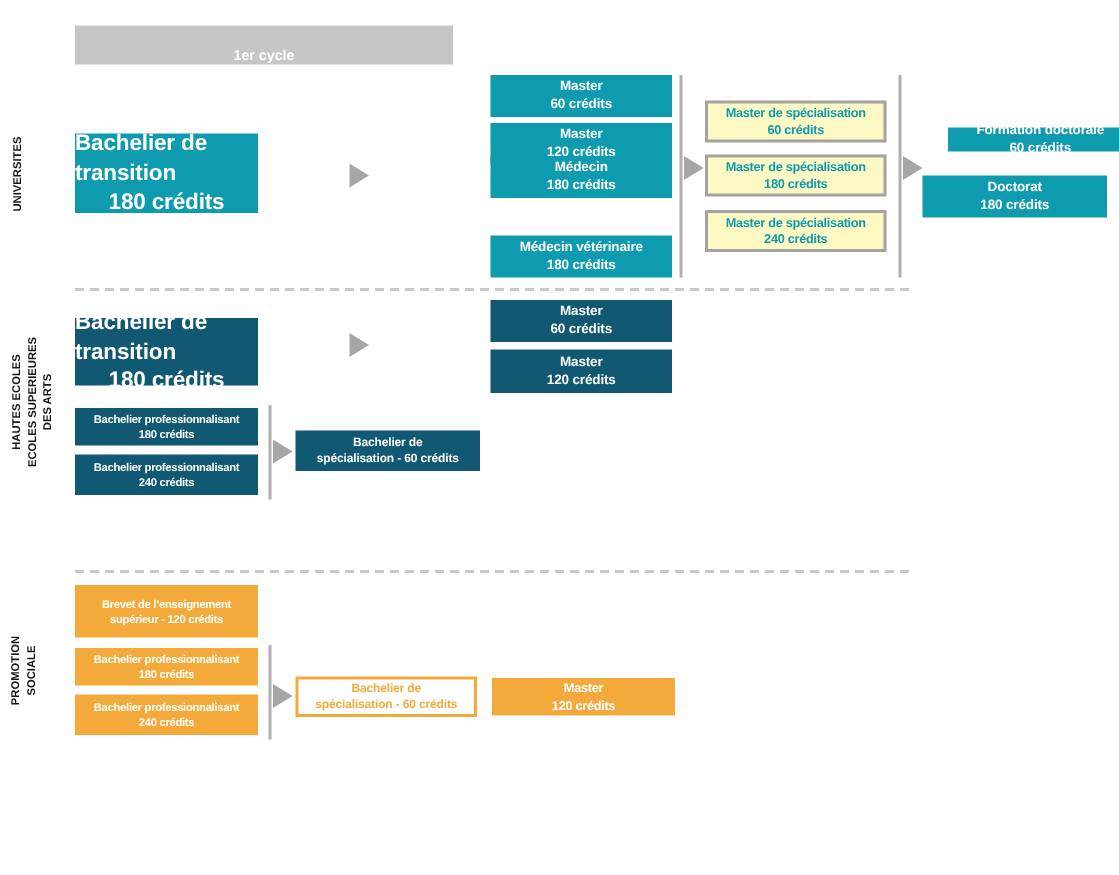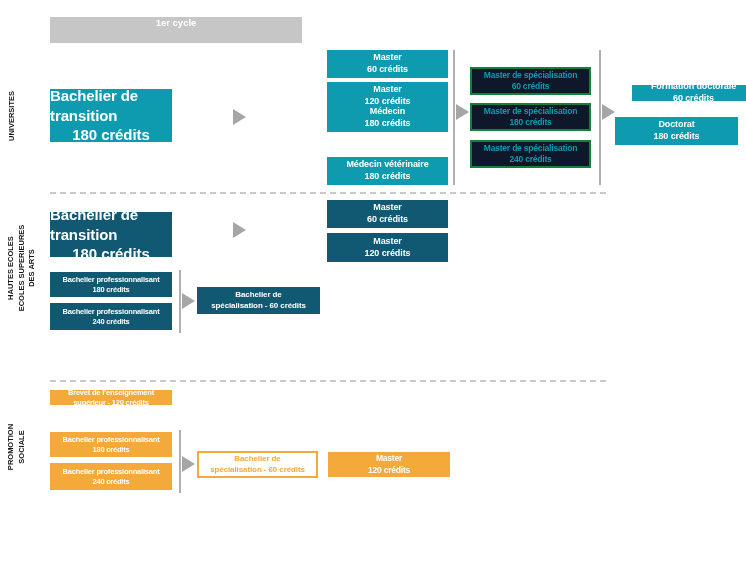--- a/index.html
+++ b/index.html
@@ -1,32 +1,32 @@
 <!DOCTYPE html>
 <html><head>
 <meta charset="utf-8">
 <style>
   html,body{margin:0;padding:0;background:#ffffff;}
   body{font-family:"Liberation Sans", sans-serif;}
   #canvas{position:relative;width:746px;height:583px;background:#ffffff;overflow:hidden;}
 
   .hdr{
     position:absolute;top:17px;height:26px;background:#c6c6c6;color:#ffffff;
-    font-weight:bold;font-size:9.5px;display:flex;align-items:flex-start;justify-content:center;
+    font-weight:bold;font-size:9.5px;display:flex;align-items:flex-end;justify-content:center;
   }
 
   .box{
     position:absolute;display:flex;flex-direction:column;align-items:center;justify-content:center;
     color:#ffffff;font-weight:bold;text-align:left;line-height:1.3;box-sizing:border-box;
     letter-spacing:-0.1px;
   }
   .teal{background:#0e9baf;}
   .dark{background:#115873;}
   .orange{background:#f4a93b;}
-  .out-teal{background:#0f172a;border:2px solid #15803d;color:#0e9baf;}
+  .out-teal{background:#fef9c3;border:2px solid #a3a3a3;color:#0e9baf;}
   .out-orange{background:#ffffff;border:2px solid #f4a93b;color:#f4a93b;}
   .fs95{font-size:15px;}
   .fs9{font-size:9px;}
   .fs85{font-size:8.5px;letter-spacing:-0.2px;}
   .fs8{font-size:8px;letter-spacing:-0.1px;}
   .fs75{font-size:7.5px;letter-spacing:-0.2px;}
 
   .arrow{
     position:absolute;width:0;height:0;
     border-top:8px solid transparent;border-bottom:8px solid transparent;
@@ -148,21 +148,21 @@
     <span>spécialisation - 60 crédits</span>
   </div>
 
   <div class="divider" style="left:50px;top:380px;width:556px;"></div>
 
   <div class="vlabel" style="left:16px;top:447px;">
     <span class="vl">PROMOTION</span>
     <span class="vl">SOCIALE</span>
   </div>
 
-  <div class="box orange fs75" style="left:50px;top:390px;width:122px;height:15px;">
+  <div class="box orange fs75" style="left:50px;top:390px;width:122px;height:35px;">
     <span>Brevet de l’enseignement</span>
     <span>supérieur - 120 crédits</span>
   </div>
 
   <div class="box orange fs75" style="left:50px;top:432px;width:122px;height:25px;">
     <span>Bachelier professionnalisant</span>
     <span>180 crédits</span>
   </div>
   <div class="box orange fs75" style="left:50px;top:463px;width:122px;height:27px;">
     <span>Bachelier professionnalisant</span>

